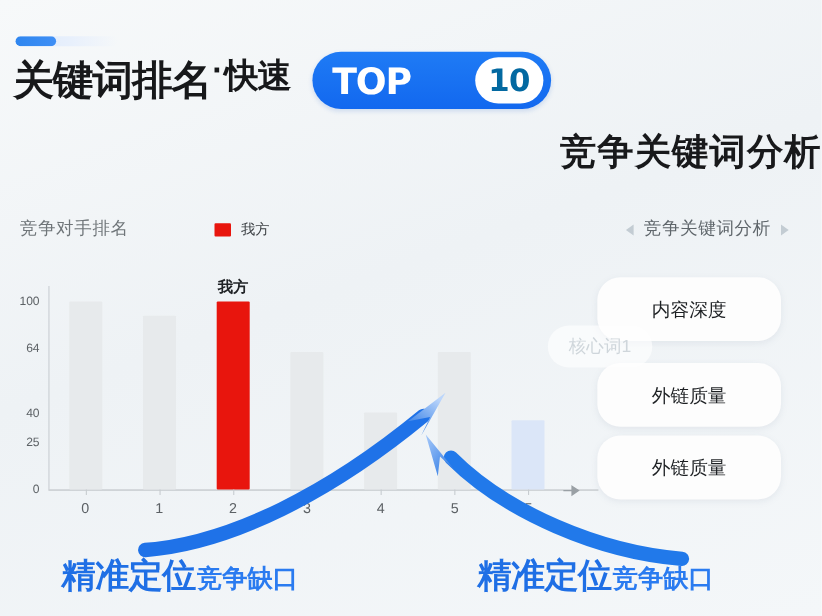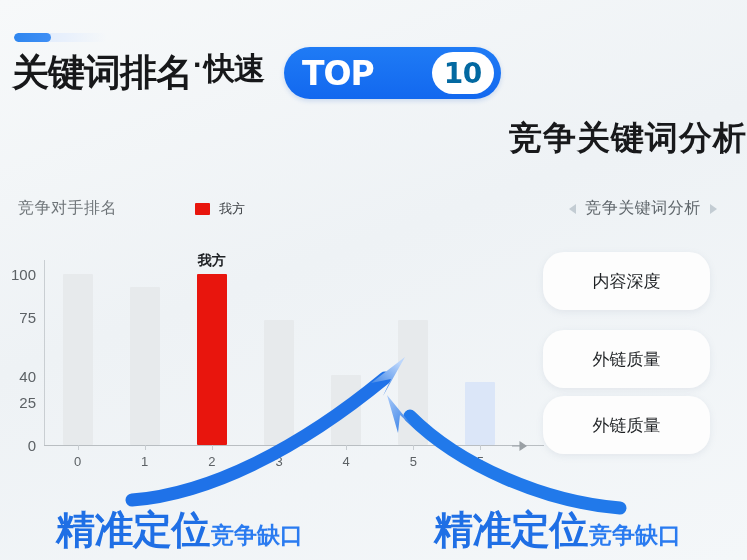--- a/index.html
+++ b/index.html
@@ -96,21 +96,21 @@
   #core-word-pill{
     position:absolute;left:498px;top:296px;width:95px;height:38px;border-radius:19px;
     background:rgba(255,255,255,.62);display:flex;align-items:center;justify-content:center;
     font-size:16px;color:#cfd6db;
   }
 
   
   #chart{position:absolute;left:0px;top:250px;width:540px;height:215px;}
   #chart .y-label{
     position:absolute;right:0;transform:translateY(-50%);
-    font-size:15px;color:#5c6165;text-align:right;width:34px;
+    font-size:11px;color:#5c6165;text-align:right;width:34px;
   }
   #chart .y-axis-line{
     position:absolute;left:44px;top:10px;width:1px;height:185px;background:#c9ced2;
   }
   #chart .x-axis-line{
     position:absolute;left:44px;top:195px;height:1px;background:#b9bec2;
   }
   #chart .tick{position:absolute;top:195px;width:1px;height:5px;background:#c7ccd0;}
   #chart .x-label{
     position:absolute;top:204px;transform:translateX(-50%);
@@ -118,21 +118,21 @@
   }
   #chart .bar{position:absolute;bottom:20px;border-radius:1px;}
   #chart .bar-label{
     position:absolute;transform:translateX(-50%);
     font-size:14px;font-weight:bold;color:#202326;white-space:nowrap;
   }
 
   
   .callout{position:absolute;display:flex;align-items:baseline;white-space:nowrap;}
   .callout .big{
-    font-size:39px;font-weight:bold;color:#1f6fe5;letter-spacing:-.5px;
+    font-size:31px;font-weight:bold;color:#1f6fe5;letter-spacing:-.5px;
     font-family:Liberation Serif, serif;
   }
   .callout .small{
     font-size:23px;font-weight:bold;color:#2a7bf0;margin-left:1px;
     font-family:"DejaVu Sans","Liberation Sans",sans-serif;
   }
   #callout-left{left:56px;top:503px;}
   #callout-right{left:434px;top:503px;}
 
   #arrow-layer{position:absolute;left:0;top:0;width:747px;height:560px;pointer-events:none;}
@@ -172,30 +172,31 @@
   <div id="dimension-header">
     <span class="tri left"></span>
     <span class="dh-text">竞争关键词分析</span>
     <span class="tri right"></span>
   </div>
 
   <div class="dim-card" id="dim-card-0">内容深度</div>
   <div class="dim-card" id="dim-card-1">外链质量</div>
   <div class="dim-card" id="dim-card-2">外链质量</div>
 
+  <div id="core-word-pill">核心词1</div>
 
   <div id="chart">
     <div class="y-axis-line"></div>
     <div class="x-axis-line" style="width: 500px;"></div>
     <svg id="x-axis-arrow" width="20" height="12" style="position:absolute;left:512px;top:190px;">
       <path d="M0 6 L13 6 M8 2 L14 6 L8 10 Z" stroke="#9aa0a5" stroke-width="1.1" fill="#9aa0a5"></path>
     </svg>
     <div id="y-labels">
         <div class="y-label" style="top: 23.7037px; left: 0px; width: 36px;">100</div>
-        <div class="y-label" style="top: 66.5278px; left: 0px; width: 36px;">75</div>
+        <div class="y-label" style="top: 66.5278px; left: 0px; width: 36px;">64</div>
         <div class="y-label" style="top: 126.481px; left: 0px; width: 36px;">40</div>
         <div class="y-label" style="top: 152.176px; left: 0px; width: 36px;">25</div>
         <div class="y-label" style="top: 195px; left: 0px; width: 36px;">0</div>
       </div>
     <div id="x-labels">
         <div class="x-label" style="left: 77.5714px;">0</div>
         <div class="x-label" style="left: 144.714px;">1</div>
         <div class="x-label" style="left: 211.857px;">2</div>
         <div class="x-label" style="left: 279px;">3</div>
         <div class="x-label" style="left: 346.143px;">4</div>

